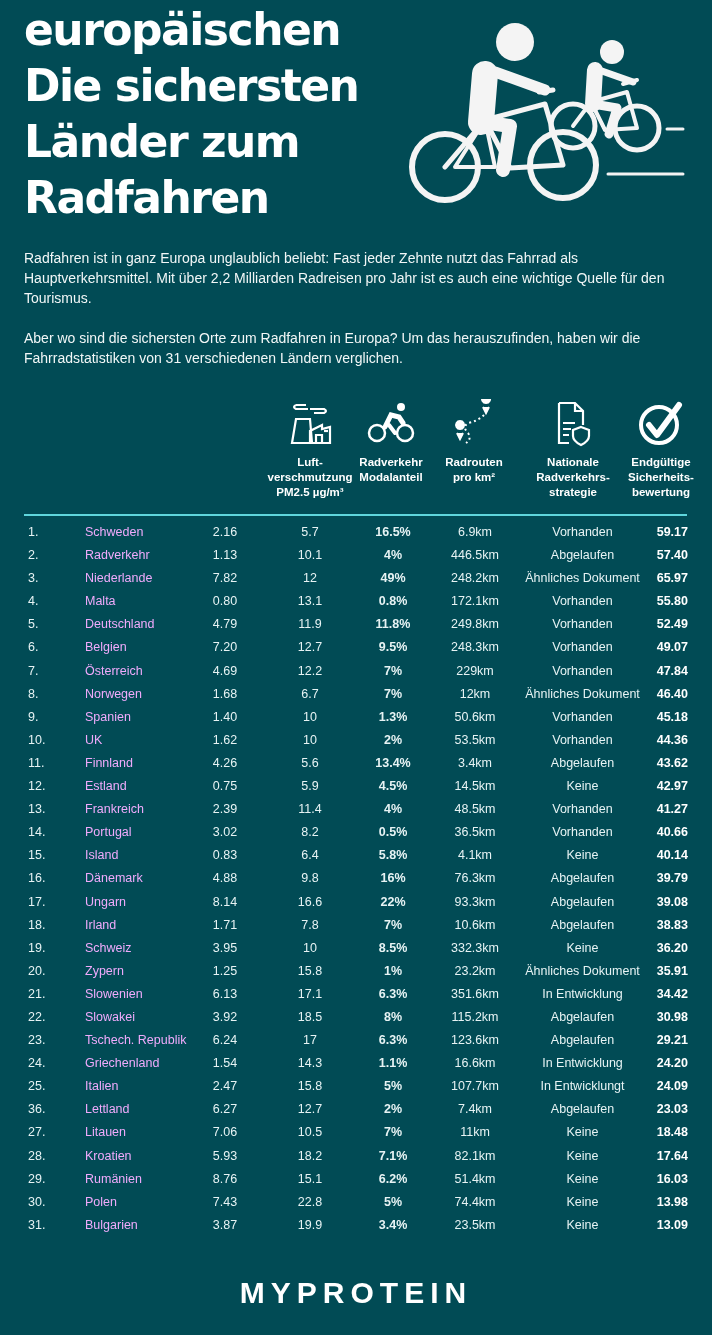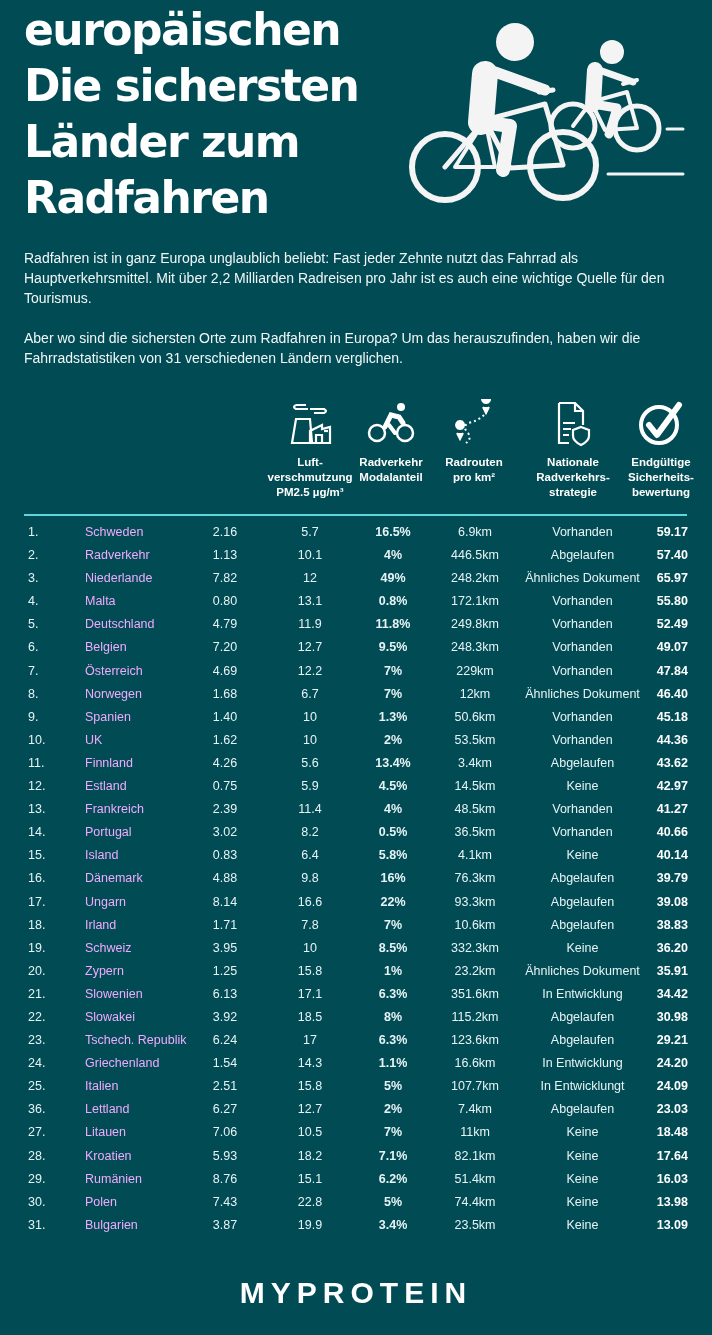--- a/index.html
+++ b/index.html
@@ -363,21 +363,21 @@
       <span class="c-a">1.54</span>
       <span class="c-b">14.3</span>
       <span class="c-c">1.1%</span>
       <span class="c-d">16.6km</span>
       <span class="c-e">In Entwicklung</span>
       <span class="c-f">24.20</span>
     </div>
     <div class="row">
       <span class="c-rank">25.</span>
       <span class="c-name">Italien</span>
-      <span class="c-a">2.51</span>
+      <span class="c-a">2.47</span>
       <span class="c-b">15.8</span>
       <span class="c-c">5%</span>
       <span class="c-d">107.7km</span>
       <span class="c-e">In Entwicklungt</span>
       <span class="c-f">24.09</span>
     </div>
     <div class="row">
       <span class="c-rank">36.</span>
       <span class="c-name">Lettland</span>
       <span class="c-a">6.27</span>

